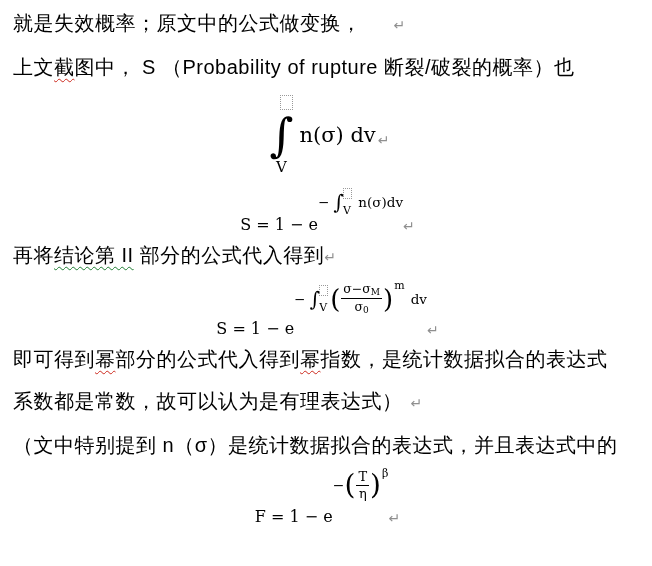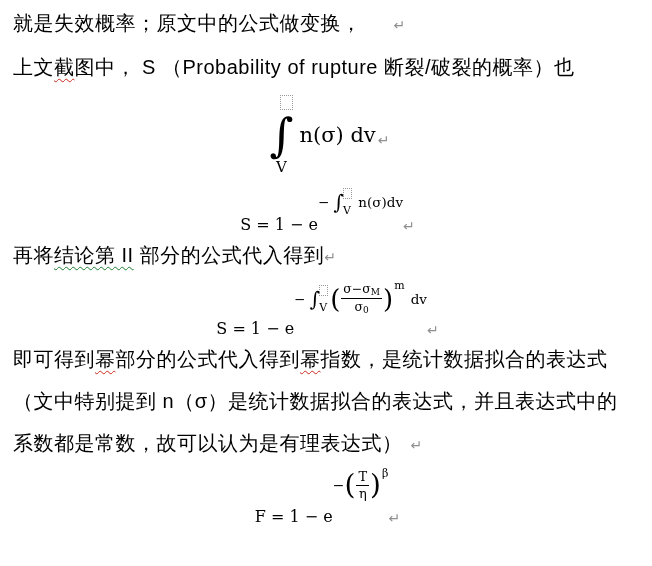--- a/index.html
+++ b/index.html
@@ -139,21 +139,21 @@
   </div>
 
   <div class="line"><span>再将</span><span class="sp-grammar">结论第 II</span><span> 部分的公式代入得到</span><span class="pilcrow">↵</span></div>
 
   <div class="formula f3">
     <span class="m">S = 1 − e</span><span class="exp"><span>− </span><span class="sint">∫</span><span class="limcol"><span class="dbox dbox-sm"></span><span class="lim-v">V</span></span><span class="bparen">(</span><span class="sfrac"><span class="num"><span>σ−σ</span><sub class="fsub">M</sub></span><span class="den"><span>σ</span><sub class="fsub">0</sub></span></span><span class="bparen">)</span><span class="pow">m</span><span class="dv">dv</span></span>
     <span class="pilcrow pilcrow-low">↵</span>
   </div>
 
   <div class="line"><span>即可得到</span><span class="sp-spell">幂</span><span>部分的公式代入得到</span><span class="sp-spell">幂</span><span>指数，是统计数据拟合的表达式</span></div>
+  <div class="line"><span>系数都是常数，故可以认为是有理表达式）</span><span class="pilcrow pilcrow-gap-sm">↵</span></div>
   <div class="line"><span>（文中特别提到 n（σ）是统计数据拟合的表达式，并且表达式中的</span></div>
-  <div class="line"><span>系数都是常数，故可以认为是有理表达式）</span><span class="pilcrow pilcrow-gap-sm">↵</span></div>
 
   <div class="formula f4">
     <span class="m">F = 1 − e</span><span class="exp"><span>−</span><span class="bparen">(</span><span class="sfrac"><span class="num">T</span><span class="den">η</span></span><span class="bparen">)</span><span class="pow">β</span></span>
     <span class="pilcrow pilcrow-low">↵</span>
   </div>
 
 </div>
 
 </body></html>

